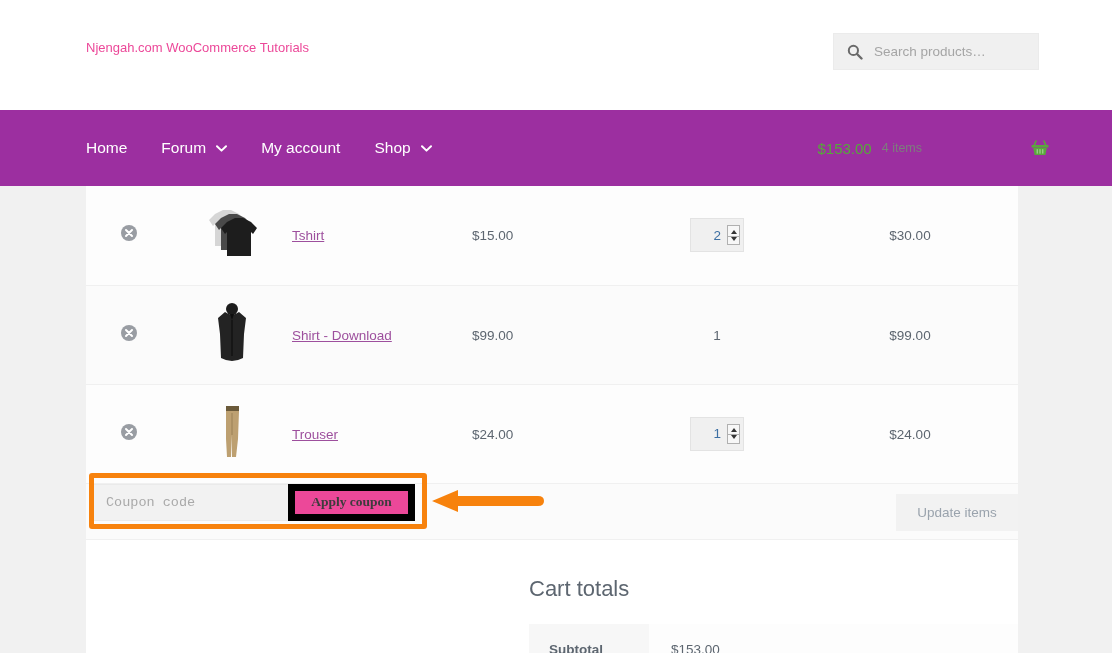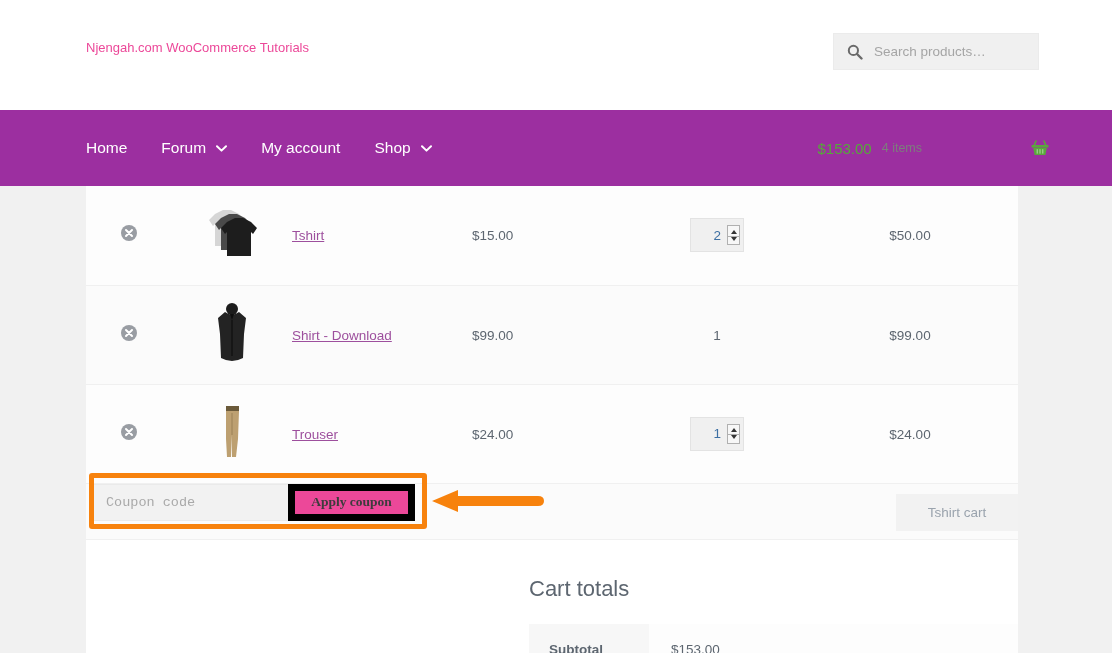--- a/index.html
+++ b/index.html
@@ -298,21 +298,21 @@
             <span class="qty-box">
               <span class="qty-val">2</span>
               <span class="stepper">
                 <span class="arw up"></span>
                 <span class="mid"></span>
                 <span class="arw dn"></span>
               </span>
             </span>
           </td>
           <td class="col-sub">
-            <span class="cell-sub">$50.00</span>
+            <span class="cell-sub">$30.00</span>
           </td>
         </tr>
 
         <tr class="cart-row alt">
           <td class="col-remove">
             <span class="remove-btn">
               <svg width="10" height="10" viewBox="0 0 10 10">
                 <path d="M2 2 L8 8 M8 2 L2 8" stroke="#ffffff" stroke-width="2" stroke-linecap="round"></path>
               </svg>
             </span>
@@ -380,21 +380,21 @@
         </tr>
 
       </tbody>
     </table>
 
     <div class="coupon-row">
       <div class="coupon-wrap">
         <input class="coupon-input" type="text" placeholder="Coupon code" style="">
         <button class="apply-coupon-btn">Apply coupon</button>
       </div>
-      <button class="update-cart-btn">Tshirt cart</button>
+      <button class="update-cart-btn">Update items</button>
     </div>
 
     <section class="cart-totals">
       <h2 class="cart-totals-title">Cart totals</h2>
       <table class="totals-table">
         <tbody>
           <tr>
             <th>Subtotal</th>
             <td>$153.00</td>
           </tr>

